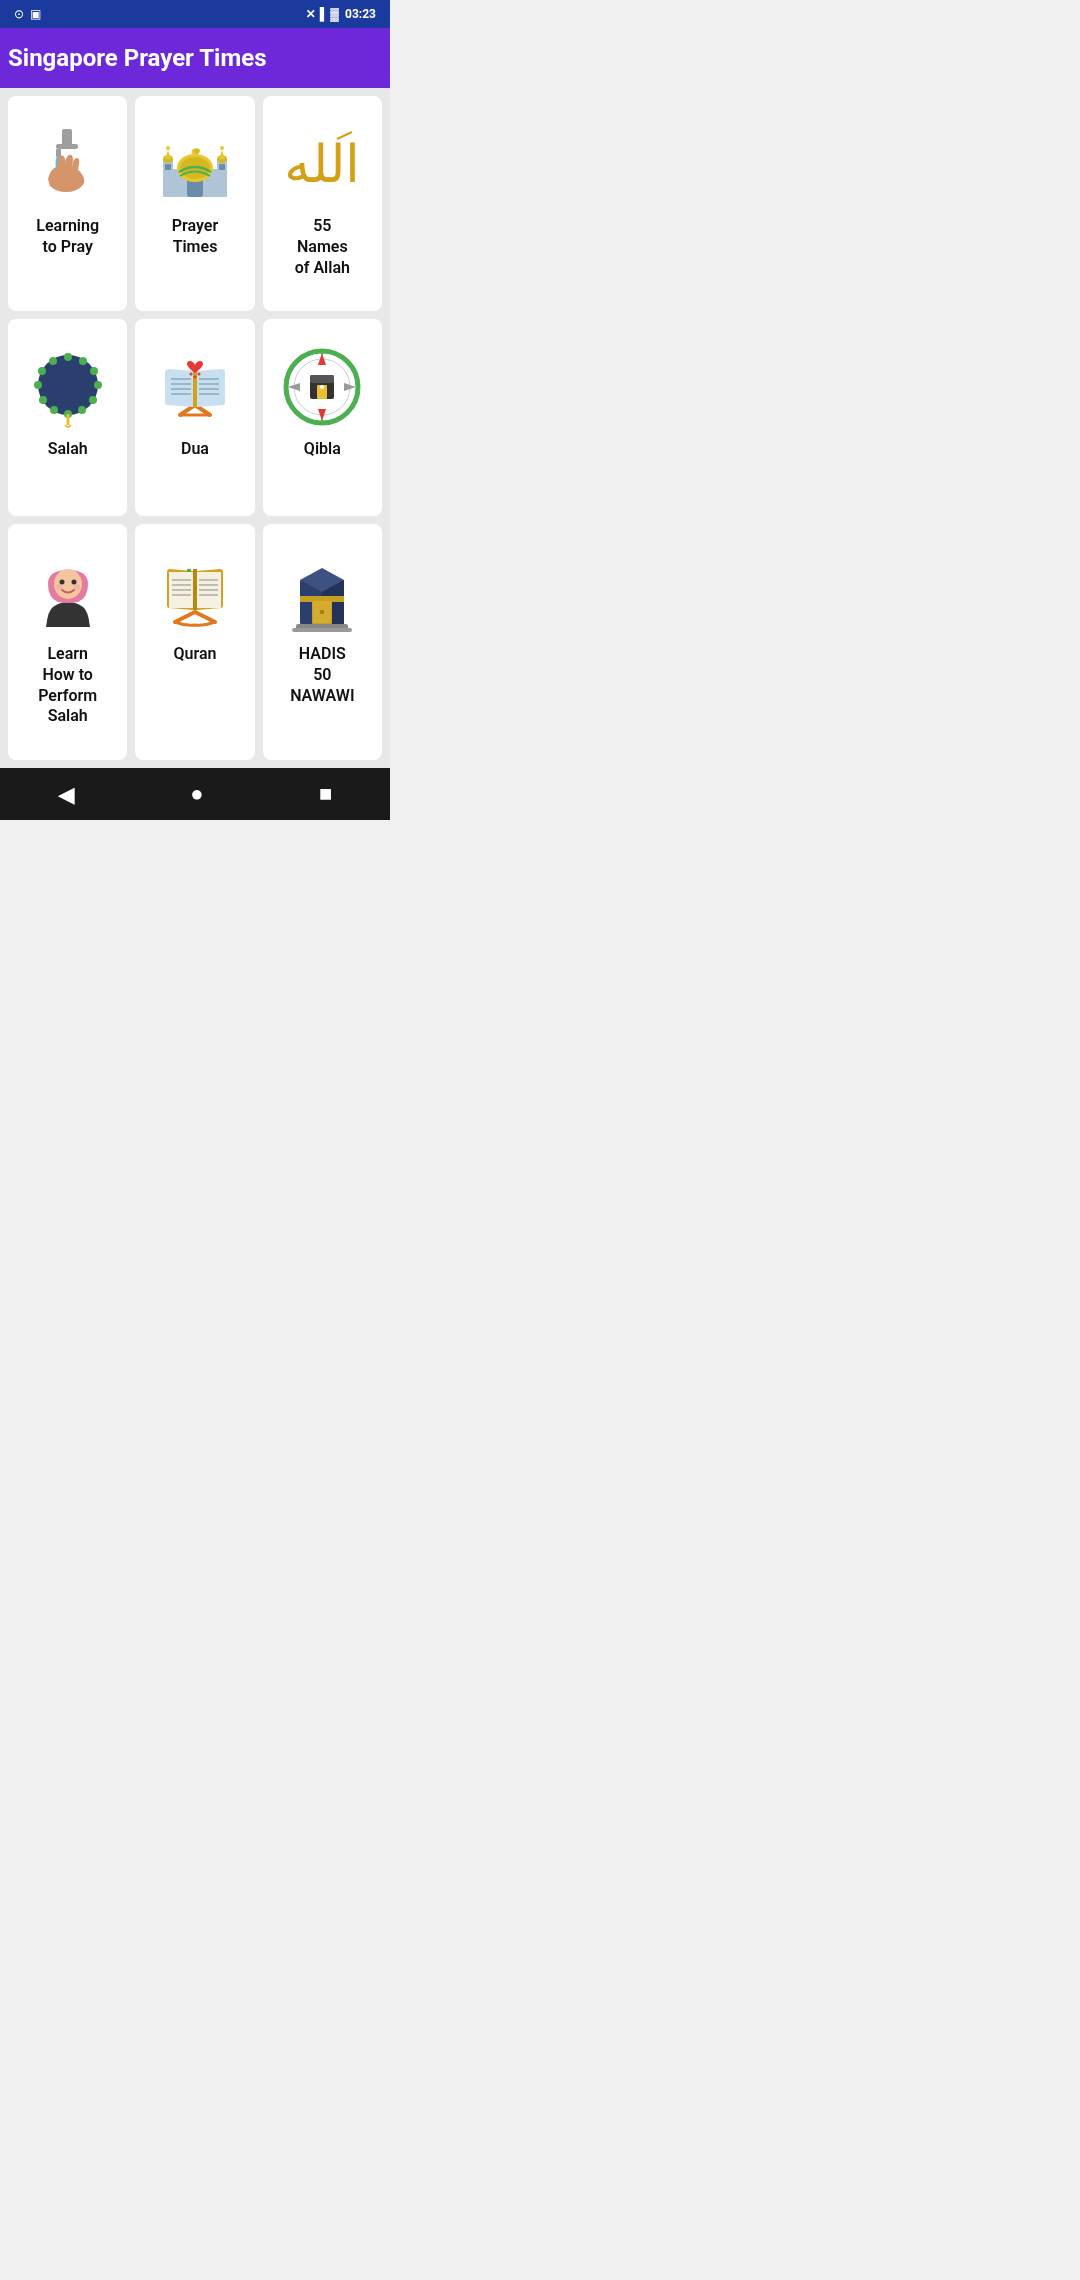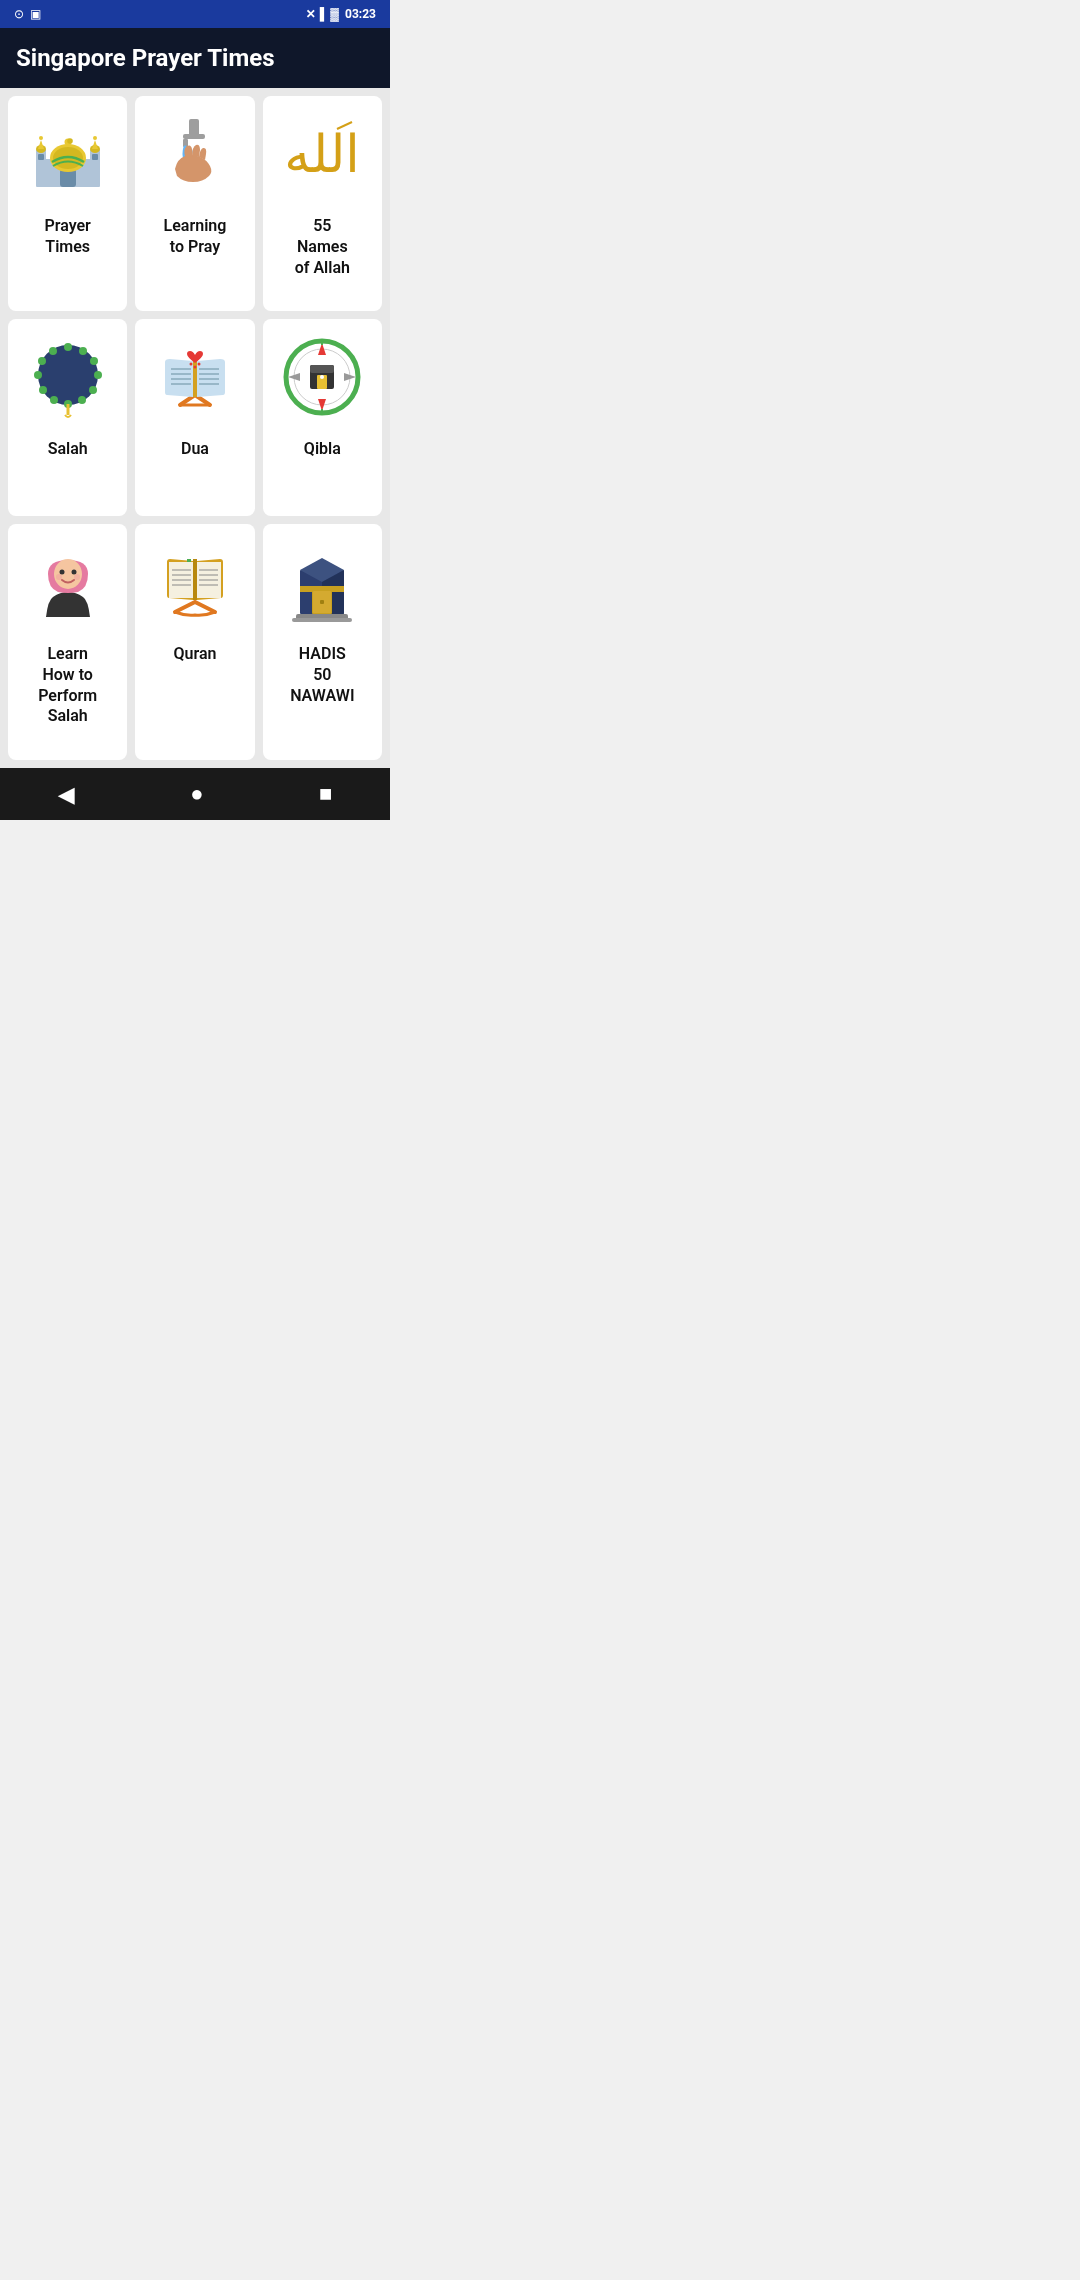--- a/index.html
+++ b/index.html
@@ -22,22 +22,22 @@
       align-items: center;
       padding: 6px 14px;
       font-size: 12px;
       height: 28px;
     }
     .status-left { display: flex; gap: 6px; align-items: center; }
     .status-right { display: flex; gap: 6px; align-items: center; font-weight: bold; }
 
     
     .header {
-      background: #0f172a;
-      padding: 16px 16px;
+      background: #6d28d9;
+      padding: 16px 8px;
     }
     .header-title {
       color: white;
       font-size: 24px;
       font-weight: bold;
     }
 
     
     .grid {
       flex: 1;
@@ -56,21 +56,21 @@
       align-items: center;
       padding: 18px 10px 16px;
       cursor: pointer;
       min-height: 180px;
     }
 
     .card-icon {
       width: 90px;
       height: 90px;
       display: flex;
-      align-items: flex-start;
+      align-items: flex-end;
       justify-content: center;
       margin-bottom: 12px;
       flex-shrink: 0;
     }
 
     .card-label {
       font-size: 16px;
       font-weight: 600;
       text-align: center;
       color: #111;
@@ -112,20 +112,44 @@
 
 <div class="header">
   <div class="header-title">Singapore Prayer Times</div>
 </div>
 
 <div class="grid" id="cards-grid">
 <div class="card">
       <div class="card-icon">
         <svg width="80" height="80" viewBox="0 0 80 80">
 
+    <rect x="34" y="5" width="10" height="18" rx="2" fill="#9e9e9e"></rect>
+    <rect x="28" y="20" width="22" height="5" rx="2" fill="#9e9e9e"></rect>
+    <rect x="28" y="25" width="5" height="8" rx="1" fill="#9e9e9e"></rect>
+
+    <path d="M30 33 Q28 40 30 46" stroke="#64b5f6" stroke-width="3" fill="none" stroke-linecap="round"></path>
+
+    <circle cx="35" cy="38" r="3" fill="#90caf9" opacity="0.8"></circle>
+    <circle cx="42" cy="42" r="2" fill="#90caf9" opacity="0.7"></circle>
+    <circle cx="38" cy="46" r="2.5" fill="#90caf9" opacity="0.6"></circle>
+
+    <path d="M20 55 Q22 45 30 42 Q38 40 45 43 Q52 46 55 52 Q58 58 54 62 Q48 68 38 68 Q28 68 22 62 Z" fill="#d4956a"></path>
+
+    <path d="M30 42 Q28 35 32 32 Q36 30 37 35 L37 43" fill="#d4956a"></path>
+    <path d="M37 42 Q37 33 41 31 Q45 30 45 36 L44 43" fill="#d4956a"></path>
+    <path d="M44 43 Q45 35 48 34 Q52 33 51 40 L50 46" fill="#d4956a"></path>
+  </svg>
+      </div>
+      <div class="card-label" style="white-space: pre-line;">Learning
+to Pray</div>
+    </div>
+    <div class="card">
+      <div class="card-icon">
+        <svg width="80" height="80" viewBox="0 0 80 80">
+
     <rect x="10" y="45" width="60" height="28" rx="2" fill="#b0c4d8"></rect>
 
     <rect x="32" y="55" width="16" height="18" rx="3" fill="#6a8ca8"></rect>
 
     <ellipse cx="40" cy="44" rx="18" ry="14" fill="#e8c832"></ellipse>
     <ellipse cx="40" cy="44" rx="15" ry="11" fill="#d4b820"></ellipse>
 
     <path d="M24 48 Q40 38 56 48" stroke="#4caf50" stroke-width="2.5" fill="none"></path>
     <path d="M25 52 Q40 43 55 52" stroke="#4caf50" stroke-width="2" fill="none"></path>
 
@@ -142,44 +166,20 @@
 
     <circle cx="13" cy="24" r="2" fill="#e8c832"></circle>
     <circle cx="67" cy="24" r="2" fill="#e8c832"></circle>
 
     <rect x="10" y="40" width="6" height="6" rx="1" fill="#6a8ca8"></rect>
     <rect x="64" y="40" width="6" height="6" rx="1" fill="#6a8ca8"></rect>
   </svg>
       </div>
       <div class="card-label" style="white-space: pre-line;">Prayer
 Times</div>
-    </div>
-    <div class="card">
-      <div class="card-icon">
-        <svg width="80" height="80" viewBox="0 0 80 80">
-
-    <rect x="34" y="5" width="10" height="18" rx="2" fill="#9e9e9e"></rect>
-    <rect x="28" y="20" width="22" height="5" rx="2" fill="#9e9e9e"></rect>
-    <rect x="28" y="25" width="5" height="8" rx="1" fill="#9e9e9e"></rect>
-
-    <path d="M30 33 Q28 40 30 46" stroke="#64b5f6" stroke-width="3" fill="none" stroke-linecap="round"></path>
-
-    <circle cx="35" cy="38" r="3" fill="#90caf9" opacity="0.8"></circle>
-    <circle cx="42" cy="42" r="2" fill="#90caf9" opacity="0.7"></circle>
-    <circle cx="38" cy="46" r="2.5" fill="#90caf9" opacity="0.6"></circle>
-
-    <path d="M20 55 Q22 45 30 42 Q38 40 45 43 Q52 46 55 52 Q58 58 54 62 Q48 68 38 68 Q28 68 22 62 Z" fill="#d4956a"></path>
-
-    <path d="M30 42 Q28 35 32 32 Q36 30 37 35 L37 43" fill="#d4956a"></path>
-    <path d="M37 42 Q37 33 41 31 Q45 30 45 36 L44 43" fill="#d4956a"></path>
-    <path d="M44 43 Q45 35 48 34 Q52 33 51 40 L50 46" fill="#d4956a"></path>
-  </svg>
-      </div>
-      <div class="card-label" style="white-space: pre-line;">Learning
-to Pray</div>
     </div>
     <div class="card">
       <div class="card-icon">
         <svg width="80" height="80" viewBox="0 0 80 80">
     <text x="40" y="58" text-anchor="middle" font-size="52" fill="#d4a017" font-family="serif">الله</text>
     <line x1="55" y1="15" x2="70" y2="8" stroke="#d4a017" stroke-width="2"></line>
   </svg>
       </div>
       <div class="card-label" style="white-space: pre-line;">55
 Names

